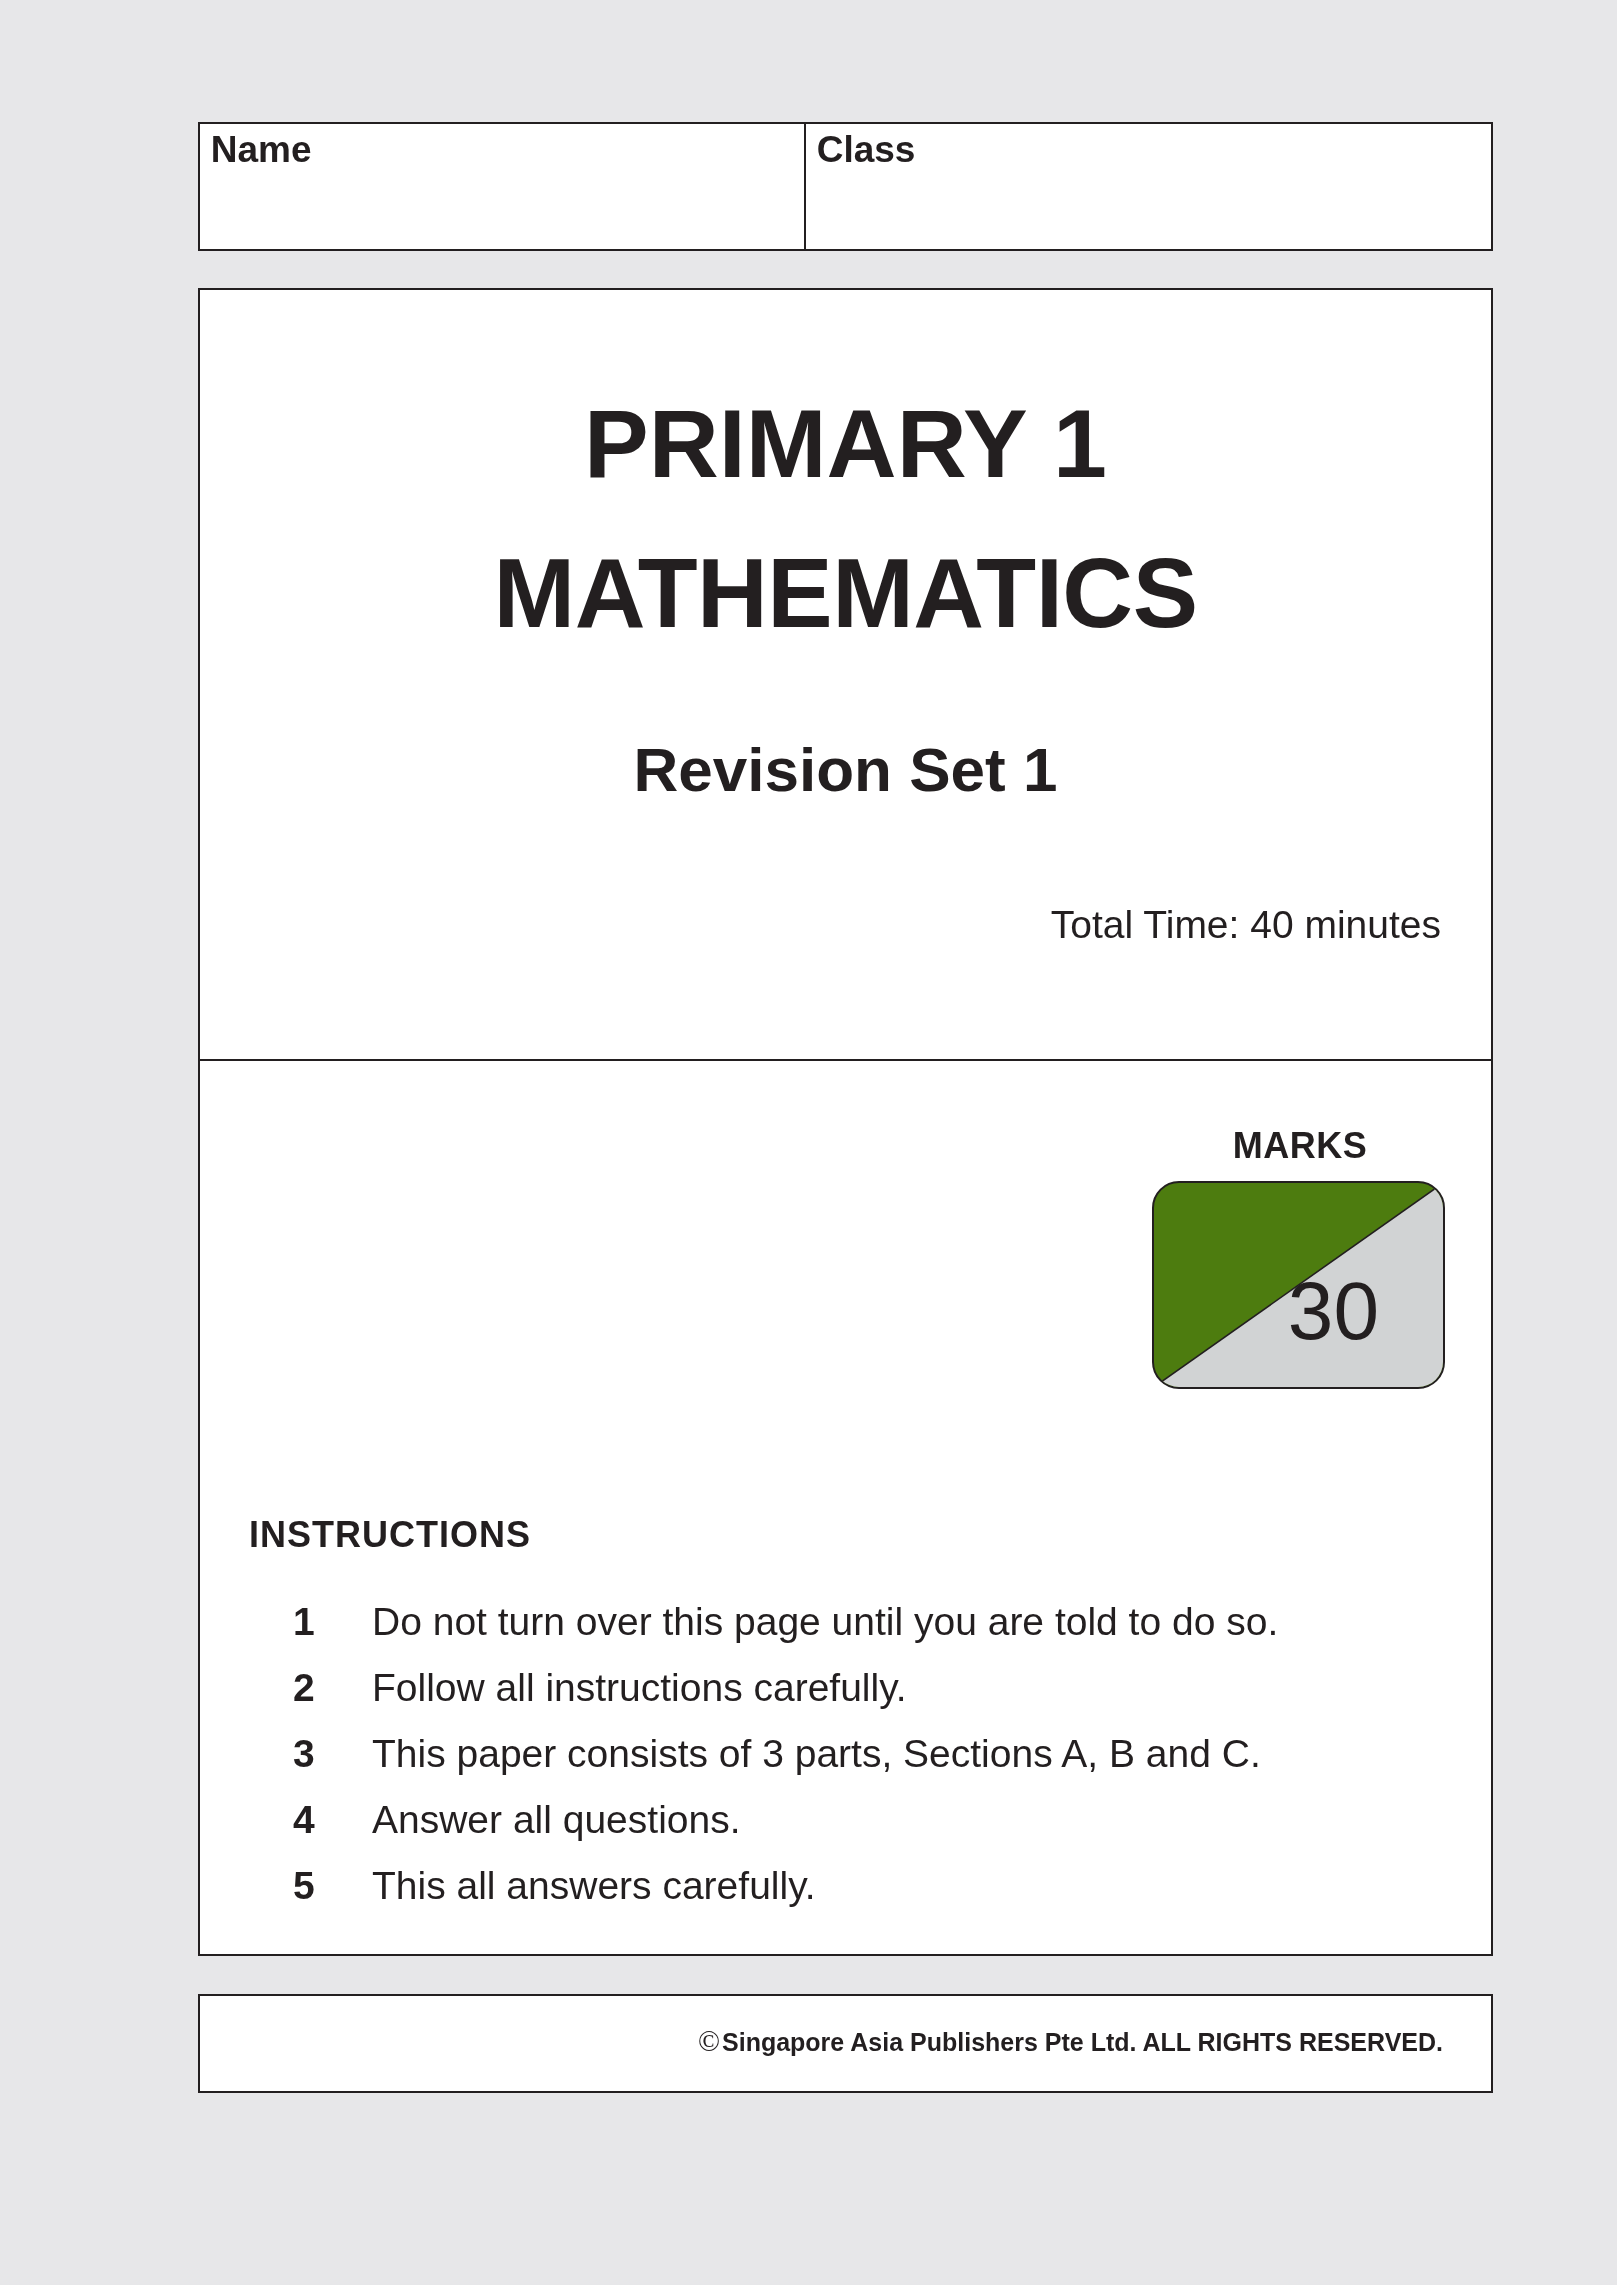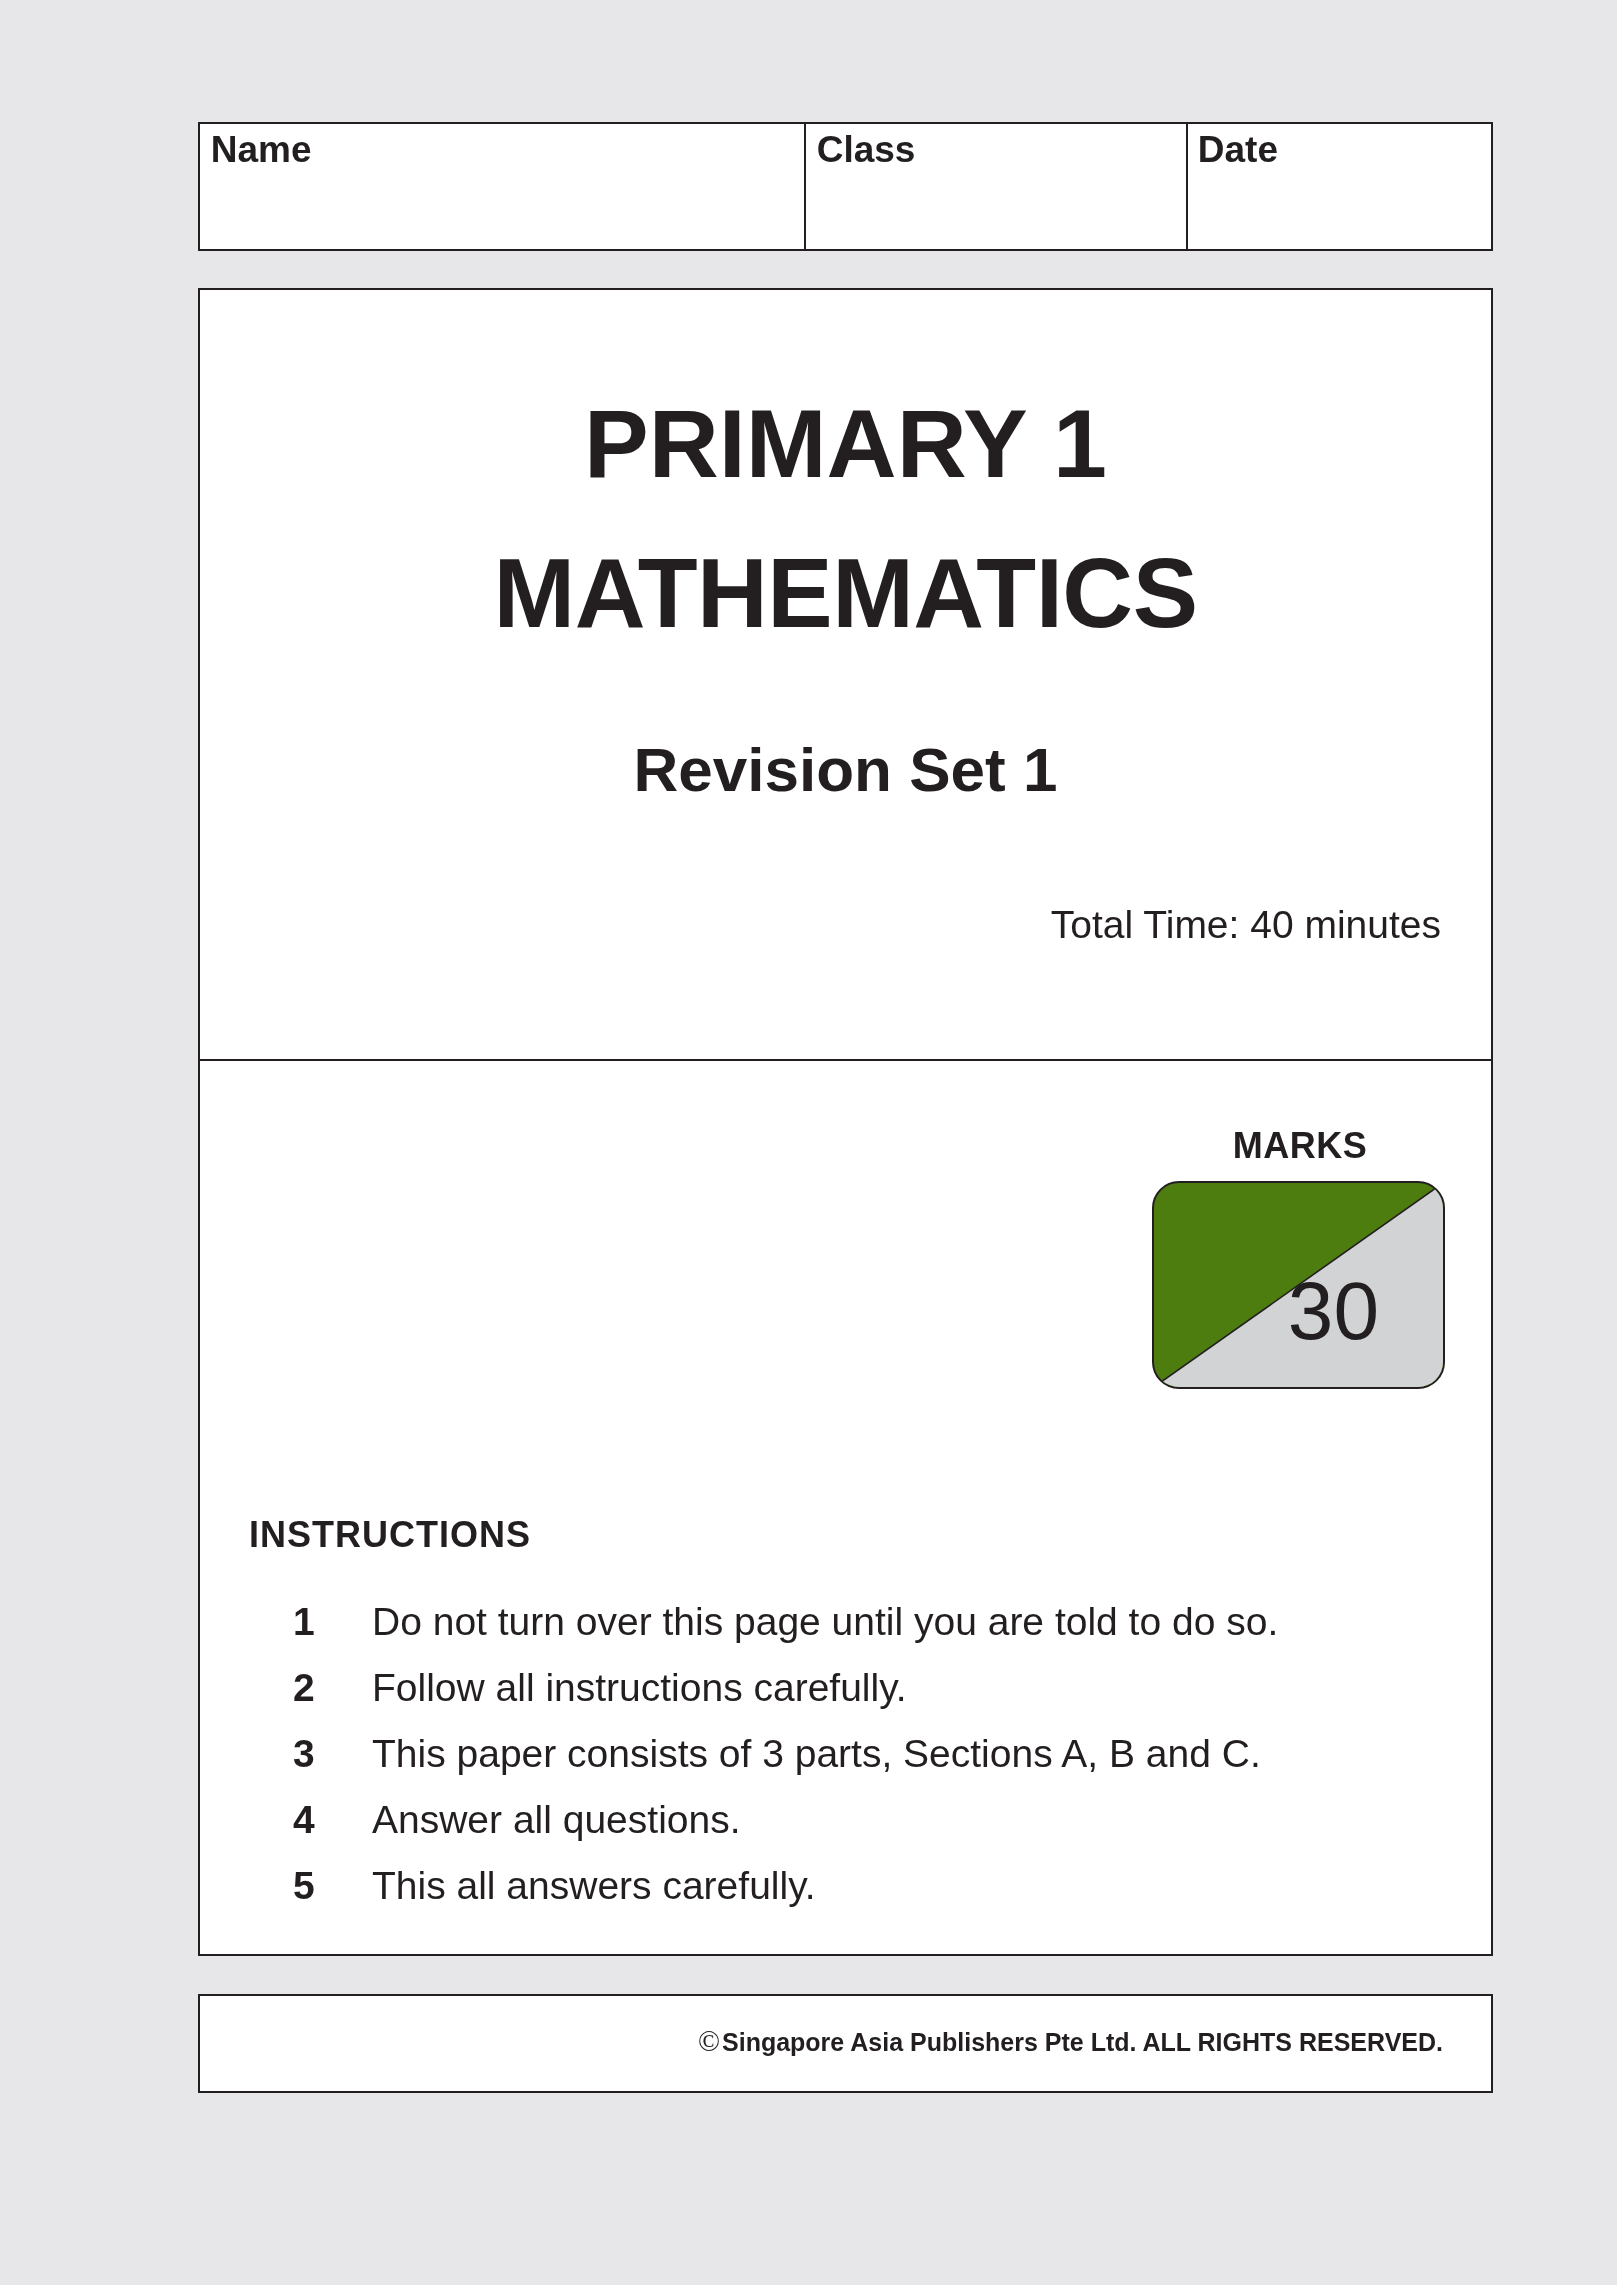--- a/index.html
+++ b/index.html
@@ -29,21 +29,21 @@
     height: 129px;
     display: flex;
   }
   .hcell {
     position: relative;
     height: 100%;
     box-sizing: border-box;
   }
   .hcell + .hcell { border-left: 2px solid #231f20; }
   .hcell-name { width: 604px; padding-left: 32px; }
-  .hcell-class { width: 382px; }
+  .hcell-class { width: 346px; }
   .hcell-date { flex: 1; }
   .hlabel {
     position: absolute;
     left: 10.7px;
     top: 3.9px;
     font-weight: bold;
     font-size: 37px;
     line-height: 43px;
     white-space: nowrap;
   }
@@ -181,23 +181,20 @@
 </head>
 <body>
 
 <div class="box" id="header-box">
   <div class="hcell hcell-name">
     <span class="hlabel">Name</span>
   </div>
   <div class="hcell hcell-class">
     <span class="hlabel">Class</span>
   </div>
-  <div class="hcell hcell-date">
-    <span class="hlabel">Date</span>
-  </div>
 </div>
 
 <div class="box" id="title-box">
   <div class="title-line t1">PRIMARY 1</div>
   <div class="title-line t2">MATHEMATICS</div>
   <div class="title-line t3">Revision Set 1</div>
   <div class="total-time">Total Time: 40 minutes</div>
 </div>
 
 <div class="box" id="instr-box">

